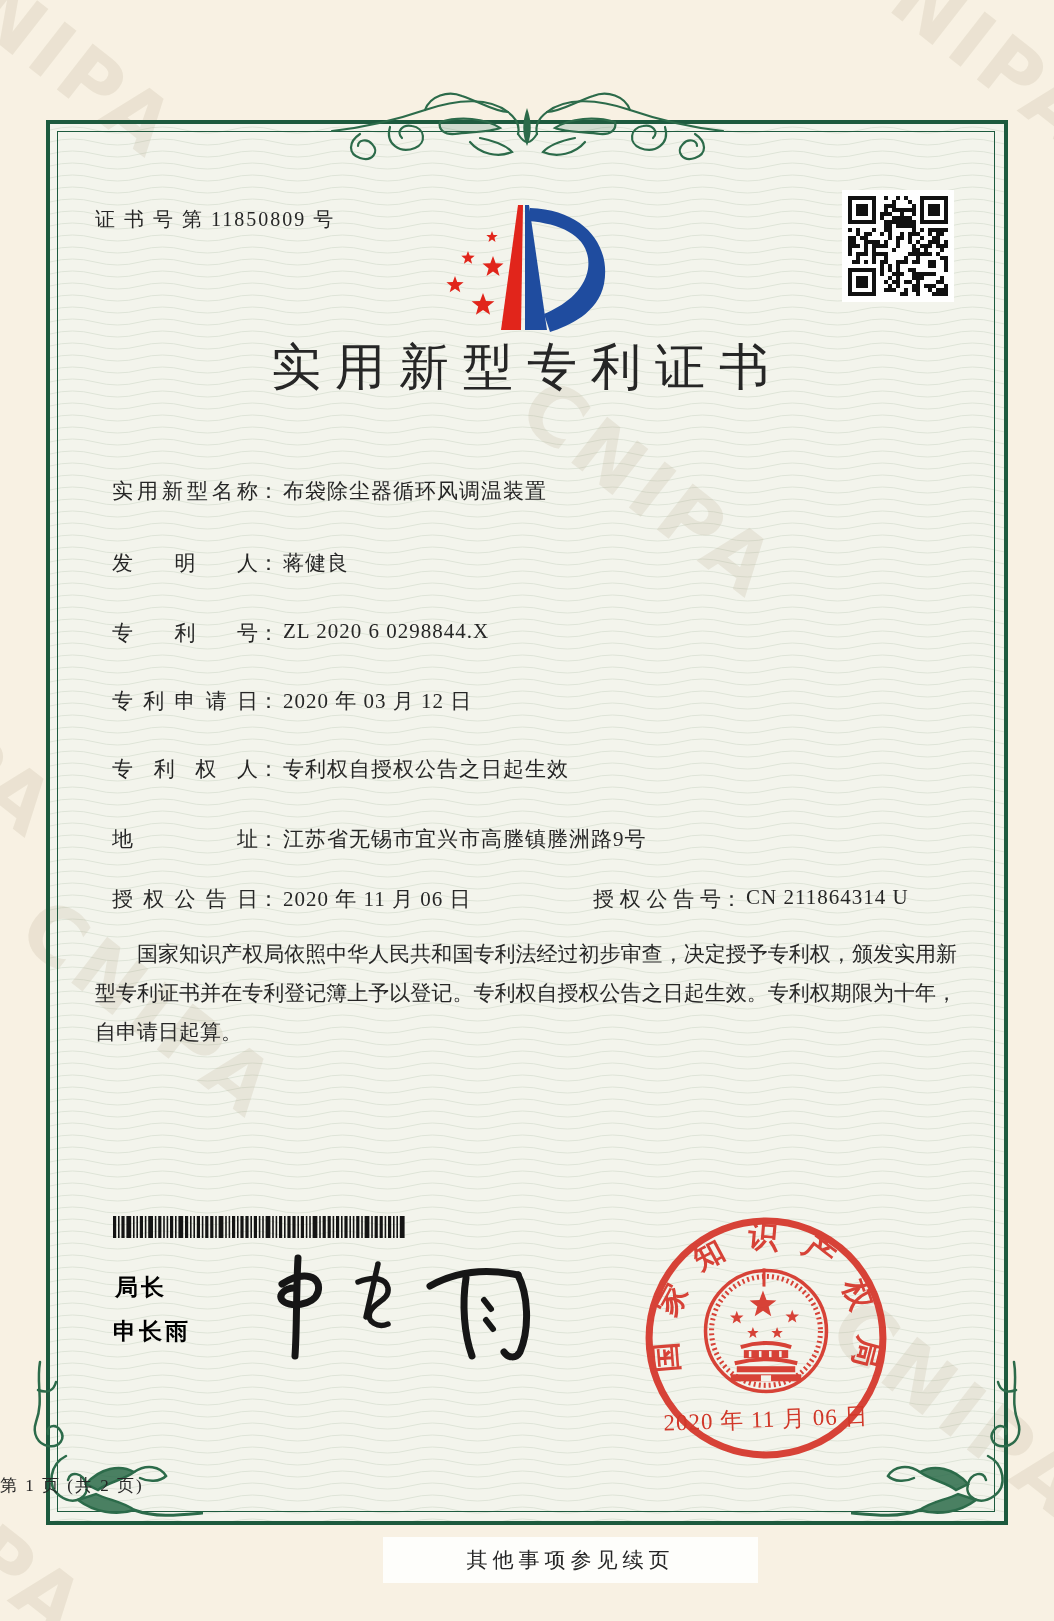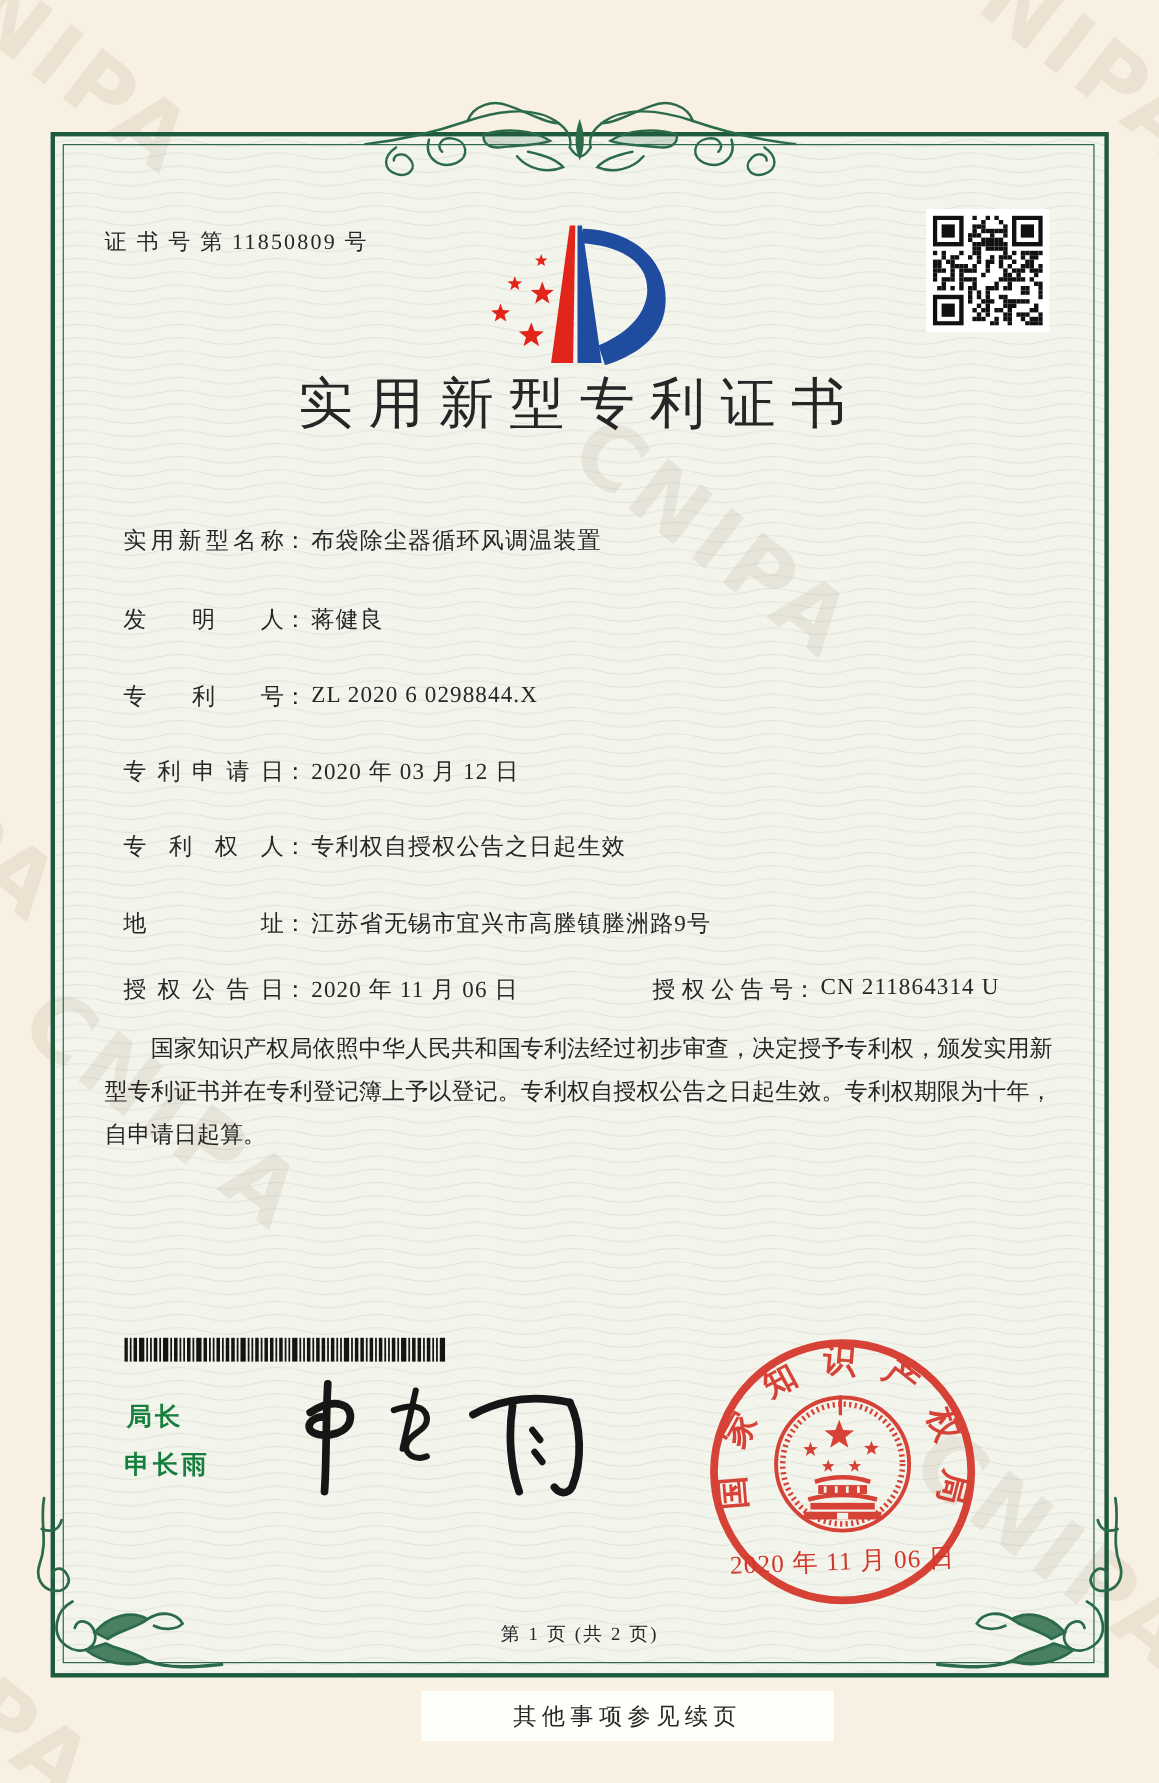--- a/index.html
+++ b/index.html
@@ -27,22 +27,22 @@
 
   .row{left:112px; font-size:21px; height:30px; white-space:nowrap;}
   .lbl{display:inline-block; width:146px; text-align:justify; text-align-last:justify; vertical-align:top;}
   .val{display:inline-block; margin-left:4px; vertical-align:top; letter-spacing:1px;}
   .pair2{position:absolute; left:443px; top:0; white-space:nowrap;margin-left:38px;}
   .pair2 .lbl{width:128px;}
 
   .paras{left:95px; top:936px; width:862px; font-size:21px; line-height:39px; text-align:justify;font-family:Liberation Mono, monospace;}
   .paras p{margin:0; text-indent:2em;}
 
-  .director{font-family:"DejaVu Sans",sans-serif; font-weight:bold; font-size:23px; letter-spacing:3px; color:#15803d;}
-  .footer{left:0; top:1474px; width:1054px; text-align:center; font-size:17px; letter-spacing:2px;}
+  .director{font-family:"DejaVu Sans",sans-serif; font-weight:bold; font-size:23px; letter-spacing:3px; color:#000000;}
+  .footer{left:0; top:1474px; width:1054px; font-size:17px; letter-spacing:2px;}
   .note-box{left:383px; top:1537px; width:375px; height:46px; background:#fefefb;
       text-align:center; line-height:46px; font-size:21px; letter-spacing:5px; z-index:6;}
 
   .seal{position:absolute; left:640px; top:1212px; width:252px; height:252px; z-index:7; opacity:.93;}
   .seal-date{position:absolute; left:0; top:192px; width:252px; text-align:center;
       color:#cf2a1b; font-size:23px; letter-spacing:1px; transform:rotate(-2deg); white-space:nowrap;}
   .qr-box{position:absolute; left:842px; top:190px; width:112px; height:112px; background:#ffffff; z-index:6;}
 </style>
 </head>
 <body>

